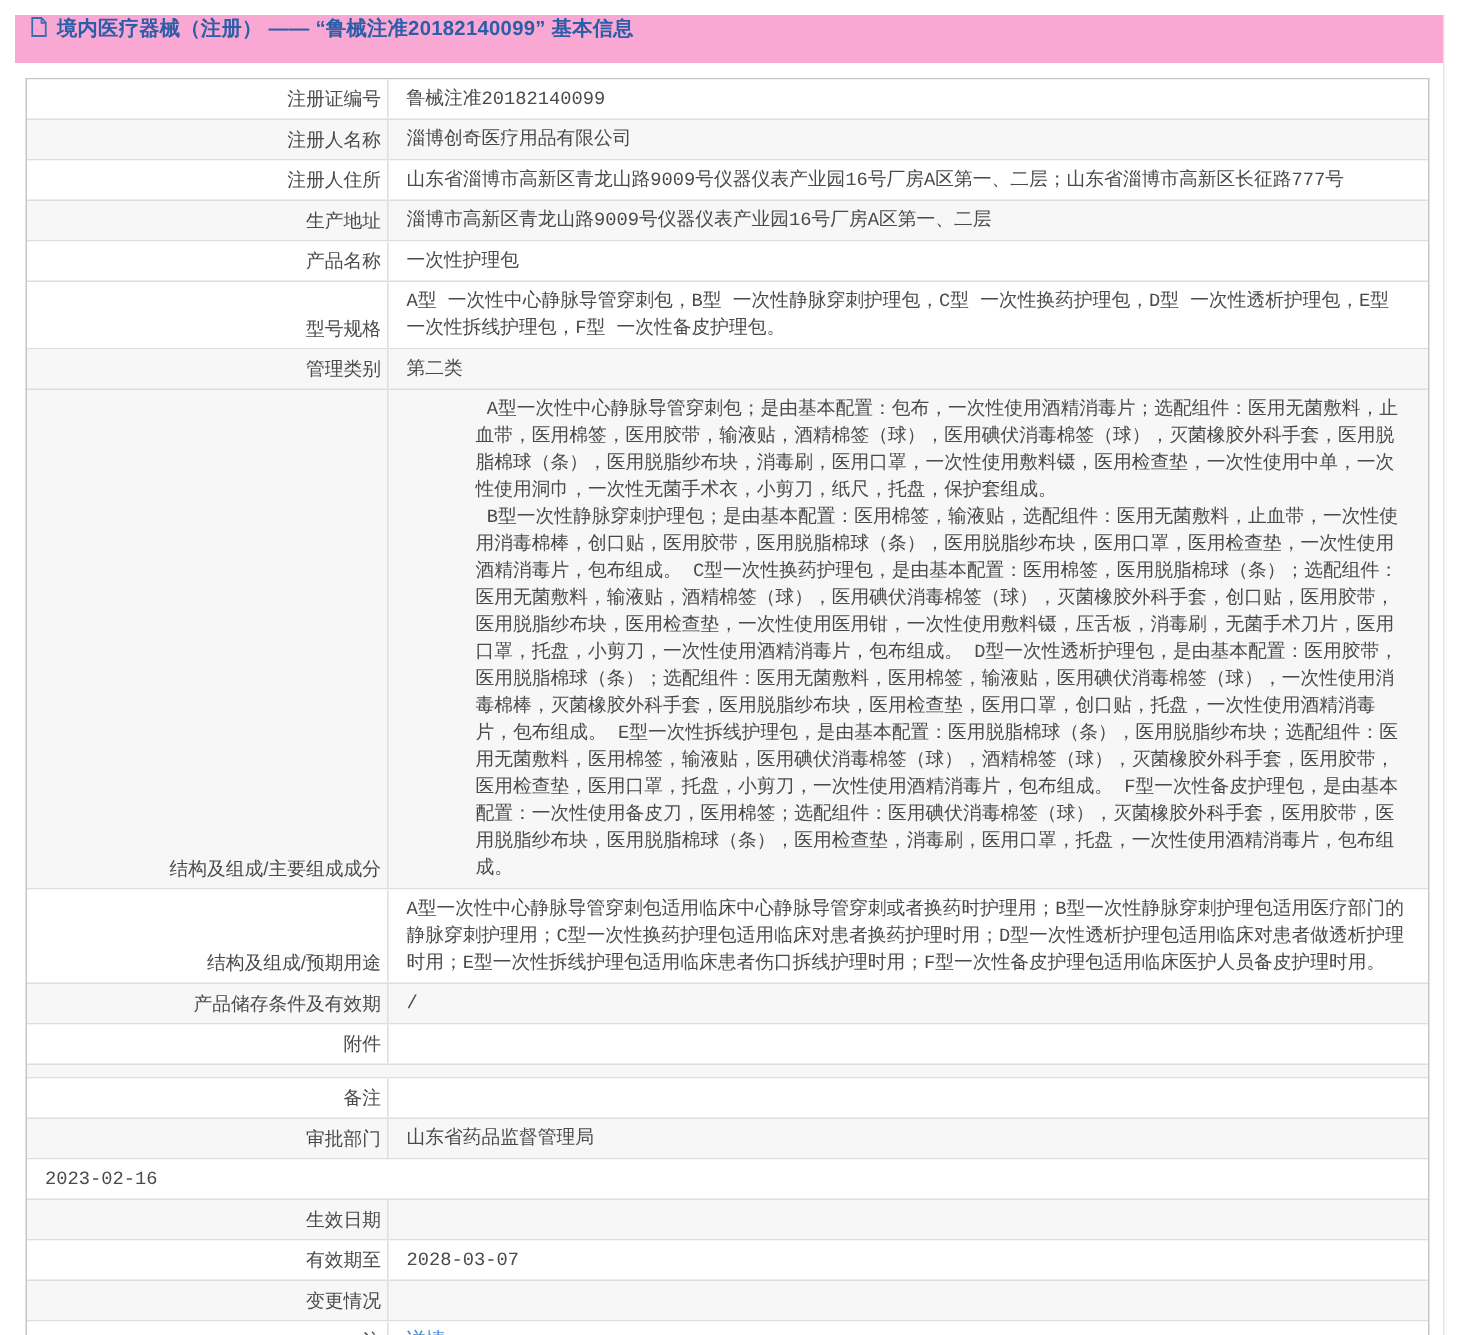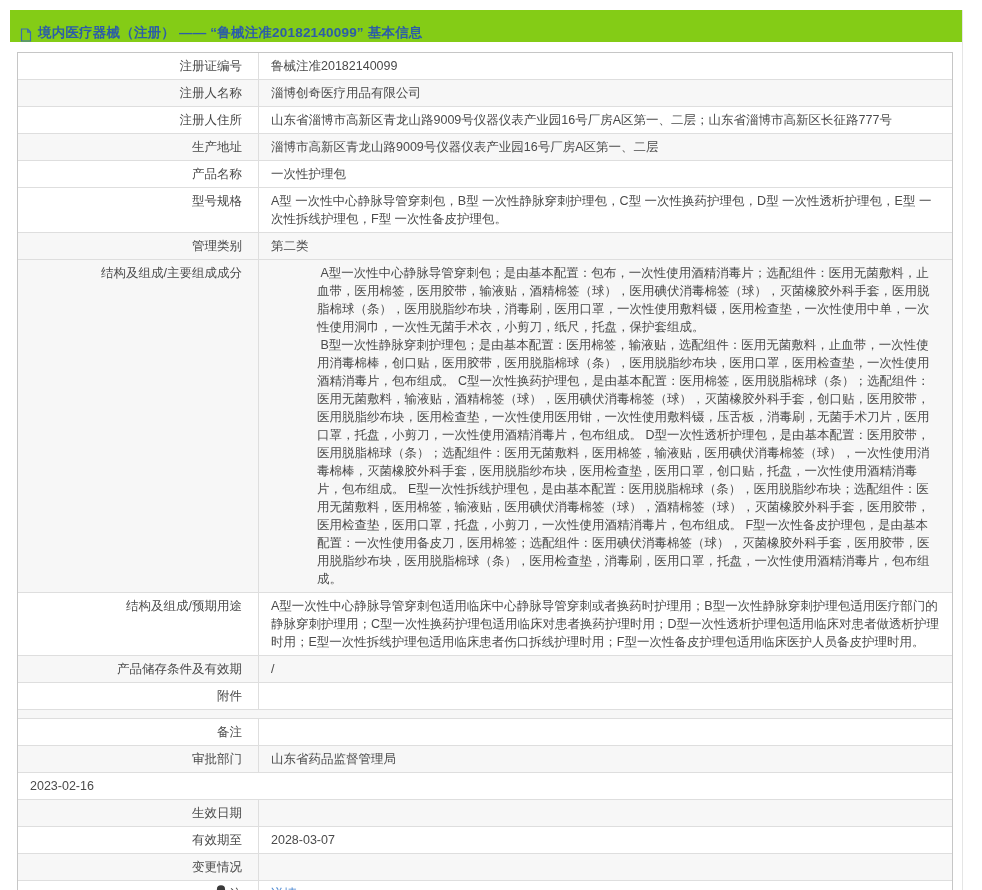--- a/index.html
+++ b/index.html
@@ -12,23 +12,23 @@
   }
   .container {
     margin: 10px 0 0 10px;
     width: 953px;
     min-height: 876px;
     border-right: 1px solid #e5e5e5;
     background: #fff;
   }
   .header-bar {
     height: 32px;
-    background: #84cc16;
-    display: flex;
-    align-items: flex-end;
+    background: #f9a8d4;
+    display: flex;
+    align-items: flex-start;
     padding-left: 10px;
     gap: 6px;
   }
   .doc-icon { display: inline-flex; margin-top: 1px; }
   .page-title {
     color: #2c5da8;
     font-size: 13.5px;
     font-weight: 600;
     letter-spacing: 0.2px;
   }
@@ -43,37 +43,38 @@
     background: #ffffff;
     border-bottom: 1px solid #dedede;
   }
   .trow:last-child { border-bottom: none; }
   .trow.alt { background: #f7f7f7; }
   .tlabel {
     width: 241px;
     flex: none;
     border-right: 1px solid #dedede;
     display: flex;
-    align-items: flex-start;
+    align-items: flex-end;
     justify-content: flex-end;
     gap: 3px;
     text-align: right;
-    padding: 4px 16px 4px 6px;
+    padding: 4px 4px 4px 6px;
     font-size: 12.5px;
     line-height: 18px;
     color: #4a4a4a;
   }
   .tvalue {
     flex: 1;
     display: flex;
     align-items: flex-start;
     padding: 4px 12px;
     font-size: 12.5px;
     line-height: 18px;
     color: #4a4a4a;
+    font-family: Liberation Mono, monospace;
   }
   .tvalue span.pre { white-space: pre-wrap; margin-left: 46px; }
   .tvalue a.link {
     color: #4e8ad2;
     text-decoration: none;
     font-size: 13px;
   }
   .pin { display: inline-flex; margin-right: 1px; }
 </style>
 </head>

